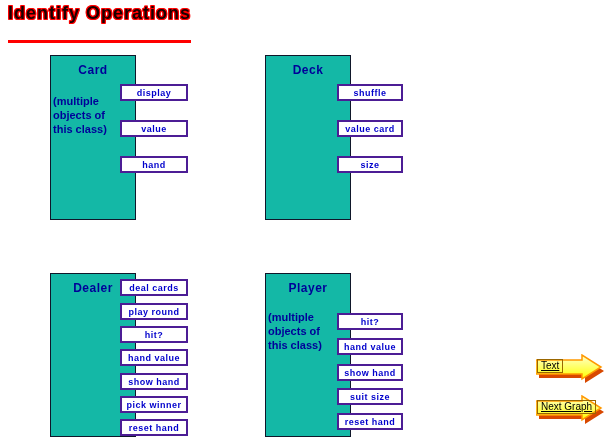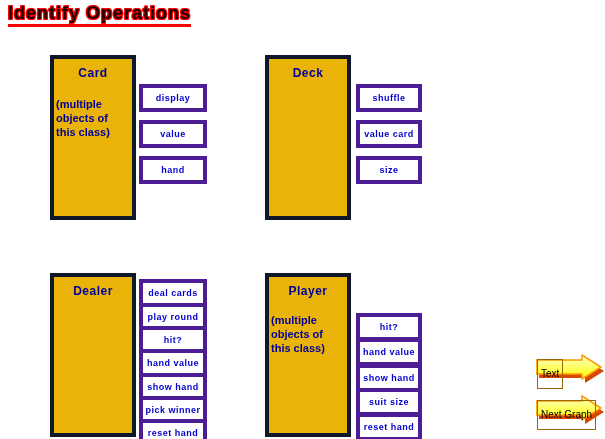--- a/index.html
+++ b/index.html
@@ -8,57 +8,56 @@
     font-family:"Liberation Sans",sans-serif;
   }
   .page-title{
     position:absolute;left:8px;top:3px;
     font:bold 18px "Liberation Sans",sans-serif;
     letter-spacing:1px;
     color:#1a0000;
     text-shadow:-1px -1px 0 #f00,1px -1px 0 #f00,-1px 1px 0 #f00,1px 1px 0 #f00,
                 -1px 0 0 #f00,1px 0 0 #f00,0 -1px 0 #f00,0 1px 0 #f00;
     border-bottom:3px solid #f00;
-    padding-bottom:0px;
+    padding-bottom:16px;
     display:inline-block;
   }
   .class-box{
     position:absolute;box-sizing:border-box;
-    background:#eab308;border:4px solid #0f172a;
+    background:#14b8a6;border:1px solid #0f172a;
   }
   .box-title{
     margin-top:7px;text-align:center;
     font:bold 12px "Liberation Sans",sans-serif;
     color:#000099;letter-spacing:0.5px;
   }
   .box-note{
     position:absolute;left:2px;
     font:bold 11px "Liberation Sans",sans-serif;
     color:#000099;line-height:14px;white-space:pre-line;
   }
   .op{
-    position:absolute;box-sizing:border-box;height:28px;
-    background:#ffffff;border:4px solid #4c1d95;
+    position:absolute;box-sizing:border-box;height:17px;
+    background:#ffffff;border:2px solid #4c1d95;
     color:#0000cc;font:bold 9px "Liberation Sans",sans-serif;
     letter-spacing:0.5px;
     display:flex;align-items:center;justify-content:center;
     cursor:pointer;
-    margin-left:19px;
   }
   .legend-label{
     position:absolute;left:482px;top:344px;
     font:9.5px "Liberation Sans",sans-serif;color:#000;
   }
   .arrow-btn{position:absolute;width:69px;height:30px;cursor:pointer;}
   .arrow-btn svg{position:absolute;left:0;top:0;}
   .arrow-label{
     position:absolute;left:1px;top:5px;
     border:1px solid #996600;
     font:10px "Liberation Sans",sans-serif;color:#000;
-    height:12px;line-height:12px;padding:8px 3px;white-space:nowrap;
+    height:12px;line-height:12px;padding:0 3px;white-space:nowrap;text-decoration:underline;
   }
 </style>
 </head>
 <body>
 
 <div class="canvas">
 
   <div class="page-title">Identify Operations</div>
 
   <div class="class-box" style="left:50px;top:55px;width:86px;height:165px">

